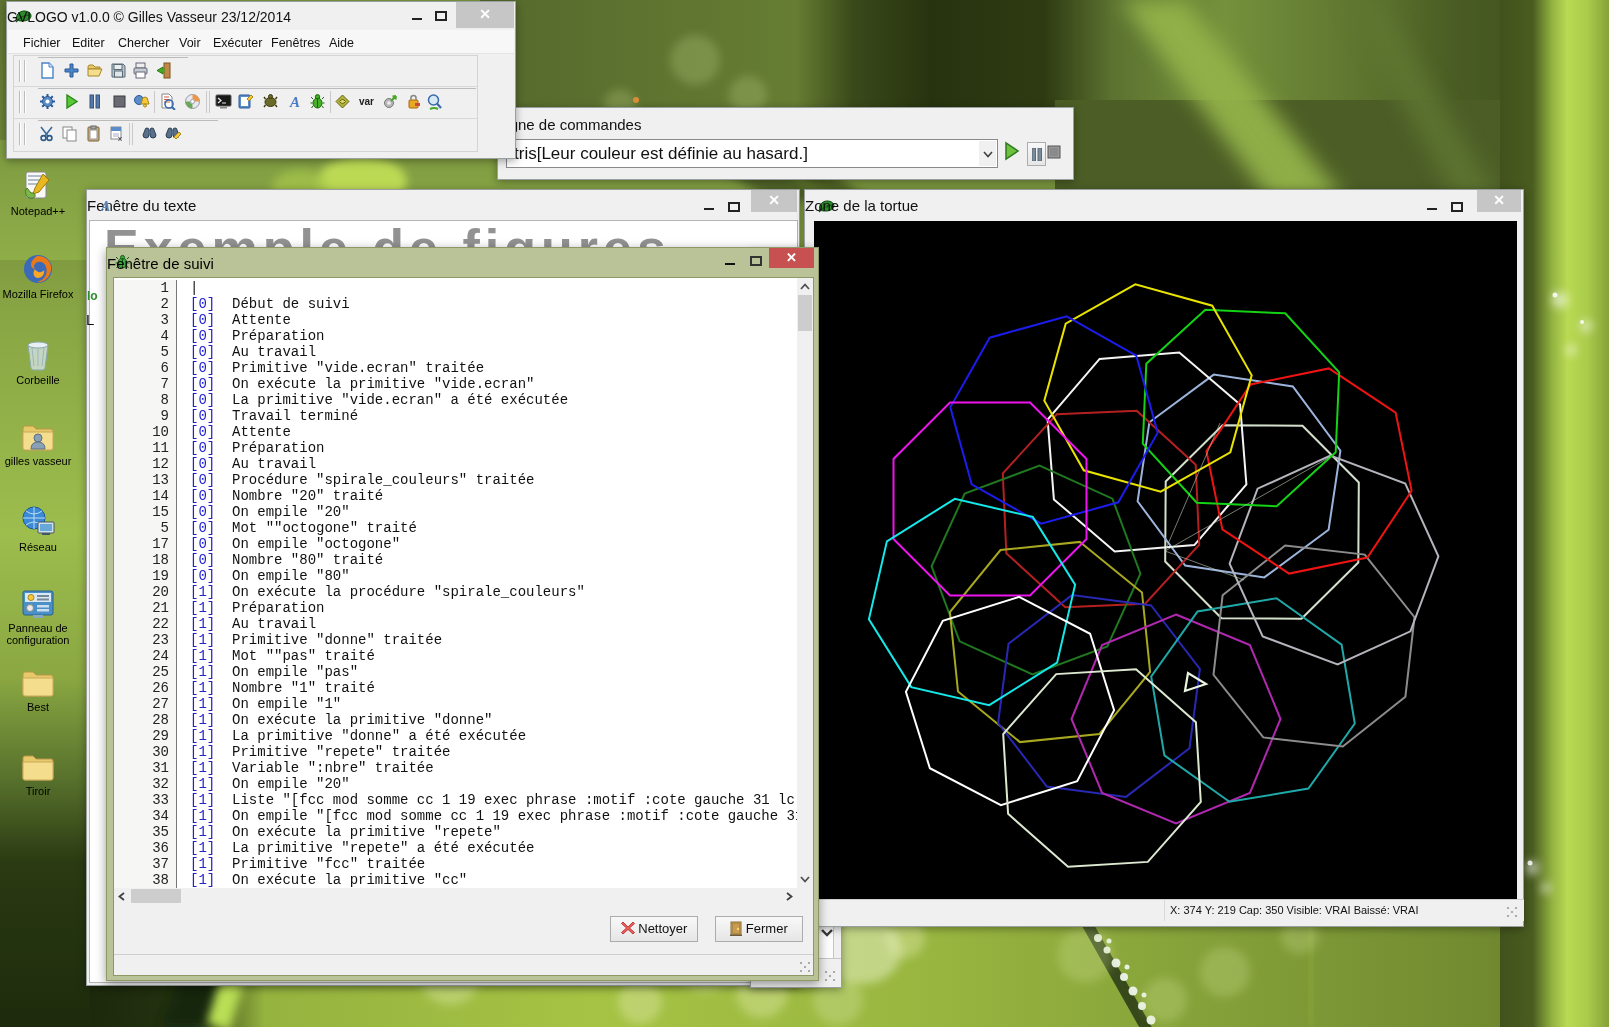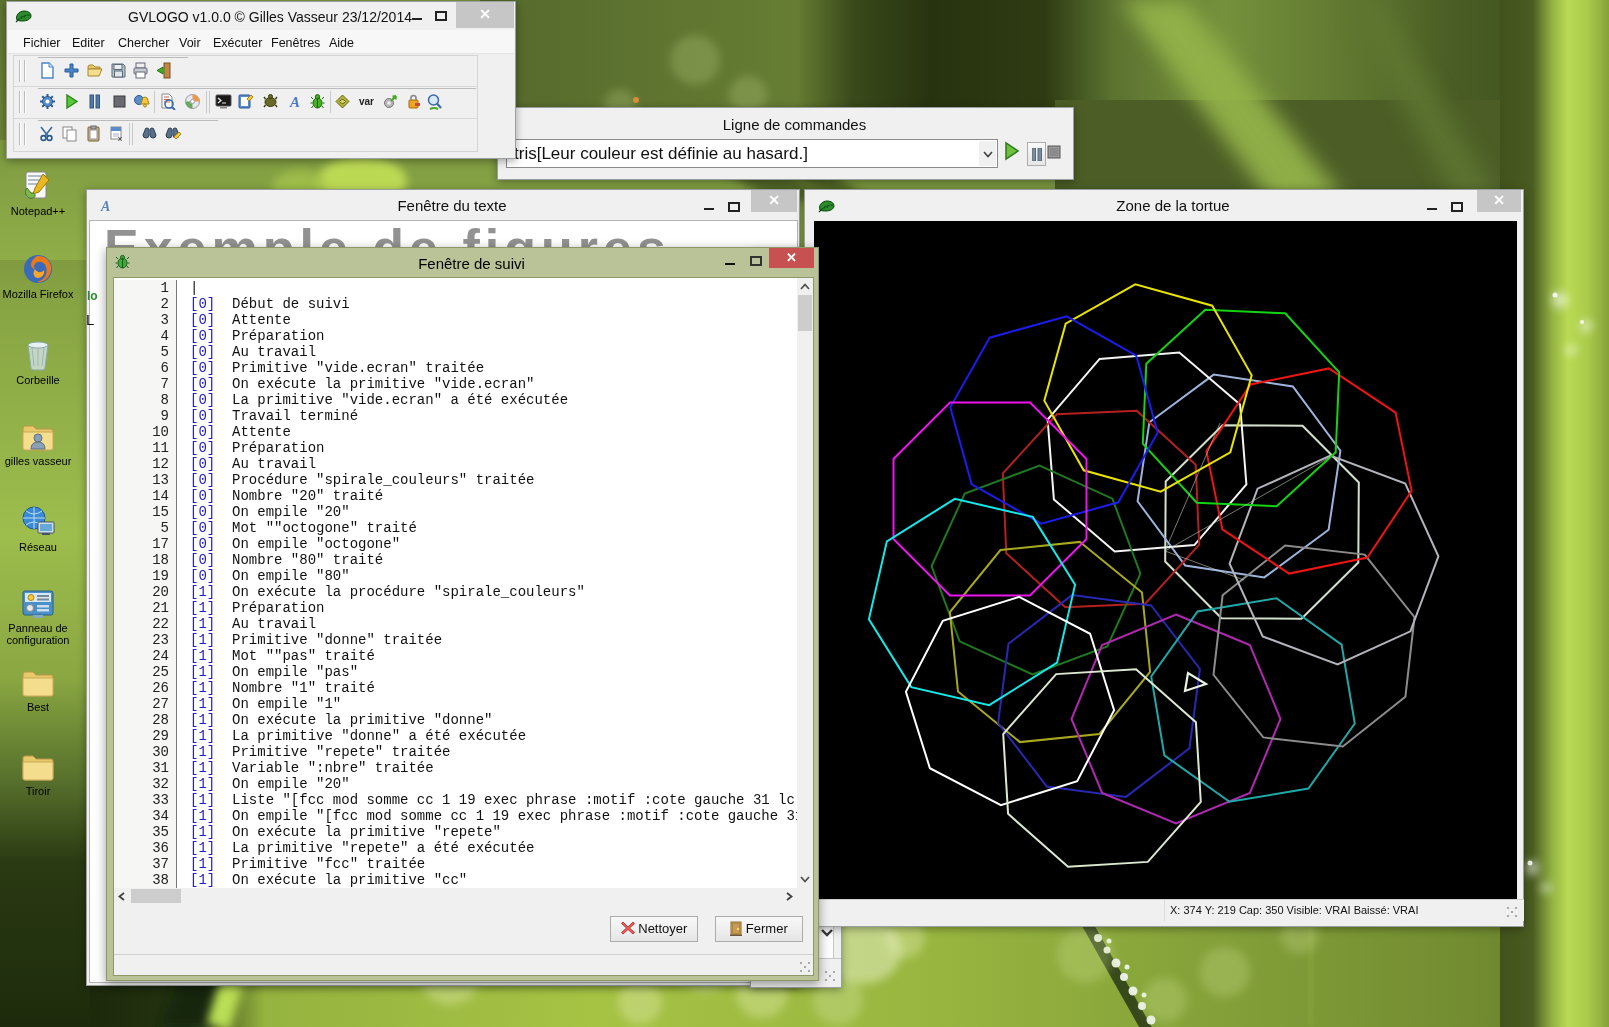--- a/index.html
+++ b/index.html
@@ -1,19 +1,19 @@
 <!DOCTYPE html>
 <html><head><meta charset="utf-8">
 <style>
 * { margin:0; padding:0; box-sizing:border-box; }
 html,body { width:1609px; height:1027px; overflow:hidden; font-family:"Liberation Sans",sans-serif; }
 #desk { position:absolute; inset:0; width:1609px; height:1027px; }
 .abs { position:absolute; }
 .win { position:absolute; background:#f0f0f0; border:1px solid #9aa0a0; box-shadow:0 2px 8px rgba(0,0,0,0.35); }
-.ttext { position:absolute; left:0; right:0; text-align:center; font-size:15px; color:#111;margin-left:18px; }
+.ttext { position:absolute; left:0; right:0; text-align:left; font-size:15px; color:#111; }
 .capmin { position:absolute; width:10px; height:2px; background:#222; }
 .capmax { position:absolute; width:12px; height:10px; border:2px solid #222; }
 .capclose { position:absolute; background:#c6c6c6; color:#fff; text-align:center; font-size:14px; font-weight:bold; }
 .icon { position:absolute; }
 .dicon { position:absolute; width:74px; text-align:center; color:#000; font-size:11px; line-height:12px; }
 .dicon svg { display:block; margin:0 auto 3px; }
 .mono { font-family:"Liberation Mono",monospace; }
 .lrow { height:16px; white-space:pre; font-size:14px; line-height:16px; }
 .ln { display:inline-block; width:63px; padding-right:7px; text-align:right; color:#222; background:#f6f6f4; border-right:1px solid #777; }
 .lt { padding-left:13px; color:#111; }

